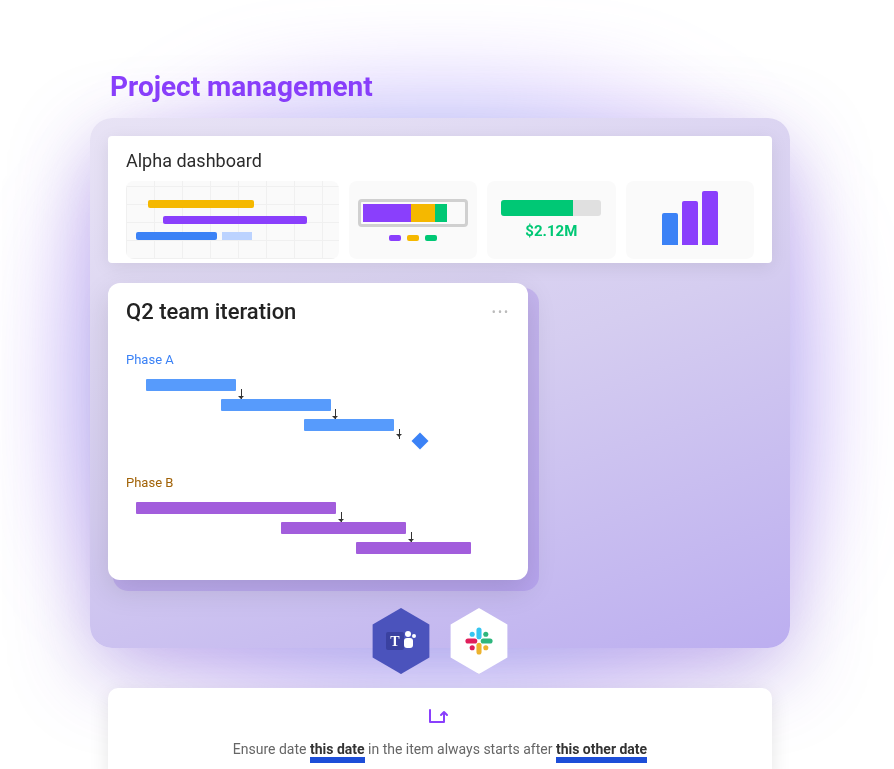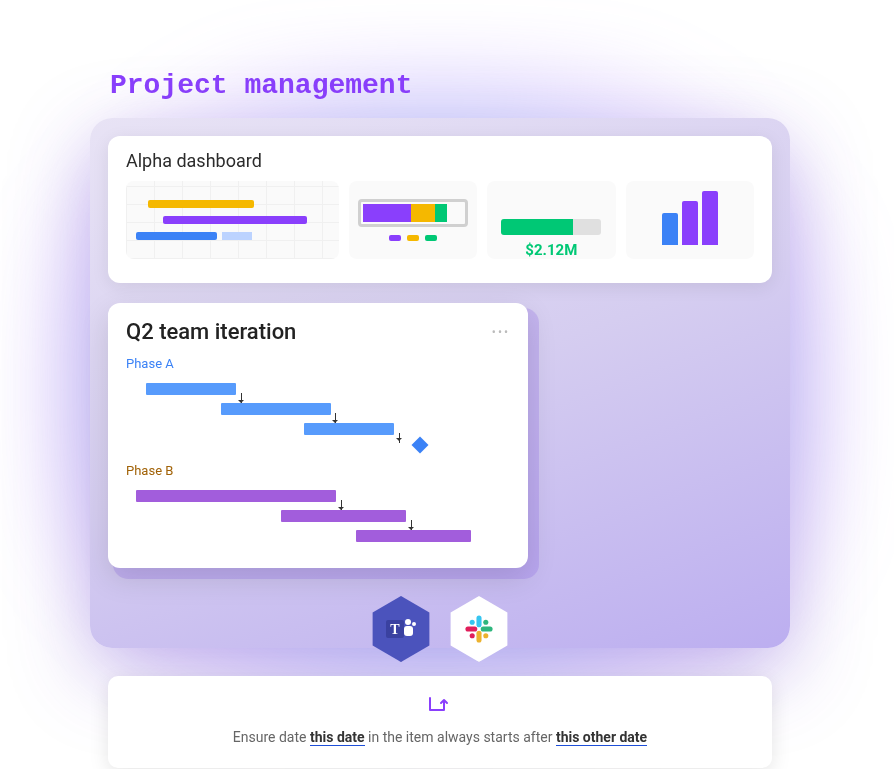--- a/index.html
+++ b/index.html
@@ -19,37 +19,36 @@
   filter: blur(30px);
   z-index: 0;
 }
 .page-title {
   position: absolute;
   top: 70px; left: 110px;
   font-size: 28px;
   font-weight: 700;
   color: #8a3ffc;
   z-index: 1;
-  font-family: Liberation Mono, monospace;
 }
 .window {
   position: absolute;
   top: 118px; left: 90px;
   width: 700px;
   height: 530px;
   background: linear-gradient(160deg, #e8e3f5 0%, #d5cdf0 50%, #bcaef0 100%);
   border-radius: 22px;
   box-shadow: 0 25px 80px rgba(100,60,200,0.35);
   z-index: 2;
   padding: 18px;
 }
 .dashboard-card {
   background: #fff;
-  border-radius: 12px;
-  padding: 14px 18px 24px;
+  border-radius: 4px;
+  padding: 14px 18px 4px;
   box-shadow: 0 4px 18px rgba(0,0,0,0.08);
 }
 .dashboard-title {
   font-size: 18px;
   color: #2c2c2c;
   margin-bottom: 10px;
 }
 .widget-row {
   display: flex;
   gap: 10px;
@@ -85,21 +84,21 @@
 .batt-outer { width: 110px; height: 28px; border: 3px solid #d0d0d0; border-radius: 4px; display: flex; padding: 2px; gap: 0; }
 .batt-seg { height: 100%; }
 .bs1 { background: #8a3ffc; width: 48%; }
 .bs2 { background: #f5b800; width: 24%; }
 .bs3 { background: #00c875; width: 12%; }
 .batt-dots { display: flex; gap: 6px; }
 .batt-dots span { width: 12px; height: 6px; border-radius: 2px; }
 .bd1 { background: #8a3ffc; }
 .bd2 { background: #f5b800; }
 .bd3 { background: #00c875; }
-.widget.revenue { flex-direction: column; gap: 6px; justify-content: flex-end; }
+.widget.revenue { flex-direction: column; gap: 6px; }
 .rev-bar { width: 100px; height: 16px; background: #e0e0e0; border-radius: 3px; overflow: hidden; }
 .rev-bar-fill { height: 100%; background: #00c875; width: 72%; }
 .rev-text { color: #00c875; font-weight: 700; font-size: 15px; }
 .widget.bars { gap: 4px; align-items: flex-end; padding-bottom: 14px; }
 .vbar { width: 16px; border-radius: 2px 2px 0 0; }
 .vb1 { background: #3b82f6; height: 32px; }
 .vb2 { background: #8a3ffc; height: 44px; }
 .vb3 { background: #8a3ffc; height: 54px; }
 
 .lower-row {
@@ -112,21 +111,21 @@
   background: #fff;
   border-radius: 12px;
   padding: 16px 18px 20px;
   width: 420px;
   box-shadow: 0 10px 30px rgba(0,0,0,0.12), 8px 8px 0 3px rgba(140,100,230,0.25);
   position: relative;
 }
 .gantt-header { display: flex; justify-content: space-between; align-items: center; }
 .gantt-title { font-size: 22px; font-weight: 500; color: #222; }
 .more-icon { color: #bbb; letter-spacing: 2px; font-size: 12px; cursor: pointer; }
-.phase-label { font-size: 13px; margin-top: 12px; margin-bottom: 8px; }
+.phase-label { font-size: 13px; margin-top: 28px; margin-bottom: 8px; }
 .pa { color: #3b82f6; }
 .pb { color: #a16207; }
 .gantt-bars { position: relative; height: 72px; }
 .gbar { position: absolute; height: 12px; border-radius: 1px; }
 .ga1 { background:#579bfc; left:20px; top:4px; width:90px; }
 .ga2 { background:#579bfc; left:95px; top:24px; width:110px; }
 .ga3 { background:#579bfc; left:178px; top:44px; width:90px; }
 .diamond { position:absolute; left:288px; top:60px; width:12px; height:12px; background:#3b82f6; transform:rotate(45deg); }
 .arrow-down { position:absolute; width:8px; border-right:1.5px solid #333; }
 .ad1 { left:108px; top:14px; height:12px; }
@@ -159,21 +158,21 @@
 .automation-card {
   background: #fff;
   border-radius: 10px;
   padding: 18px 14px;
   text-align: center;
   box-shadow: 0 6px 20px rgba(0,0,0,0.1);
   margin-top: auto;
 }
 .auto-icon { color:#8a3ffc; font-size:18px; margin-bottom:8px; display:block; }
 .auto-text { color:#666; font-size:14px; line-height:1.7; }
-.auto-text b { color:#333; border-bottom:1px solid #1d4ed8; font-weight:700;text-align:center; }
+.auto-text b { color:#333; border-bottom:6px solid #1d4ed8; font-weight:700;text-align:center; }
 </style>
 </head>
 <body>
 
 <div class="glow-bg"></div>
 
 <div class="page-title">Project management</div>
 
 <div class="window">
 

